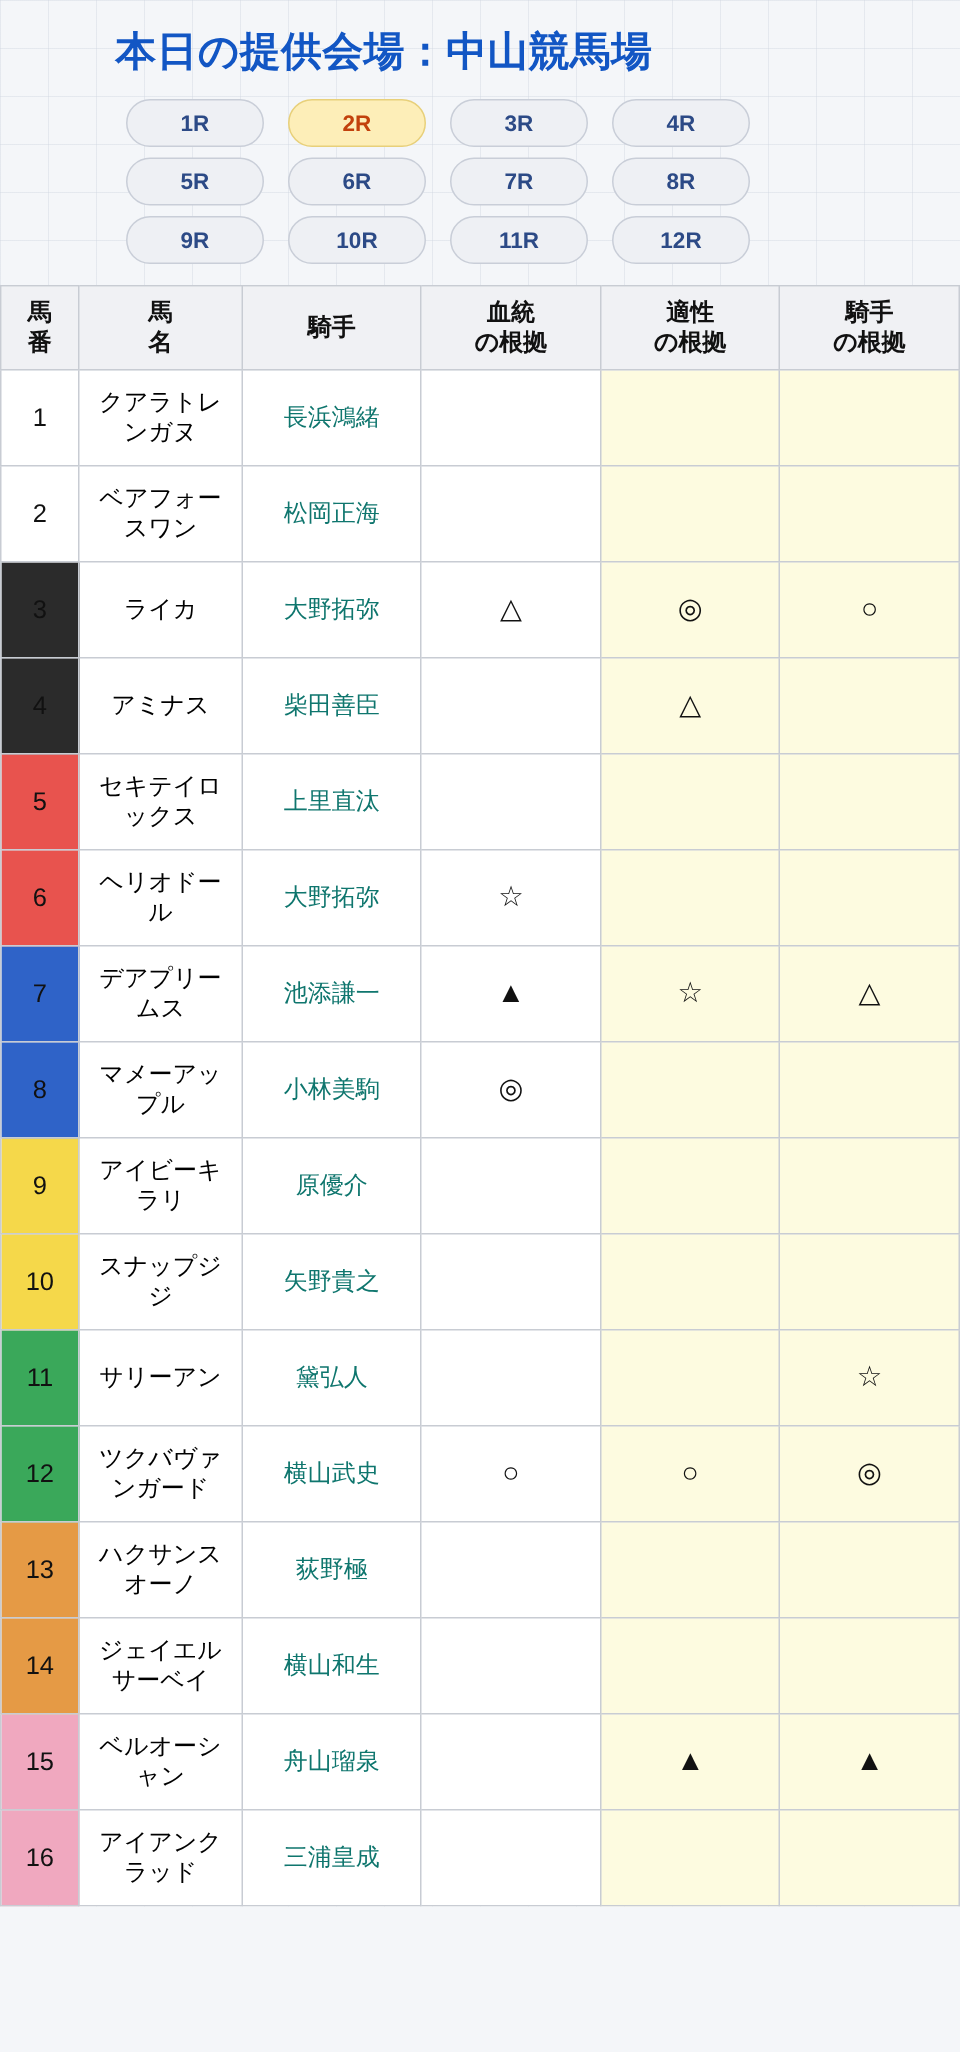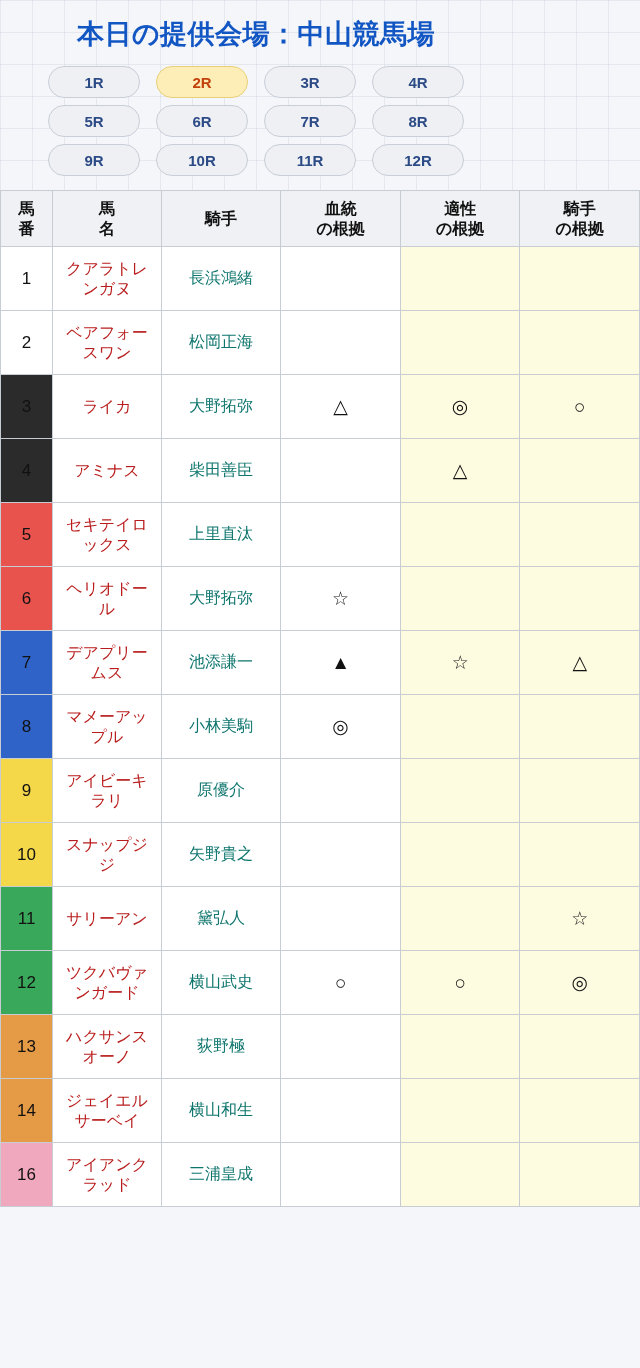--- a/index.html
+++ b/index.html
@@ -23,21 +23,21 @@
     font-size: 27px;
     font-weight: bold;
     letter-spacing: 0.5px;
     padding: 16px 0 14px 0;
     margin: 0;
   }
 
   .race-tabs {
     display: flex;
     flex-wrap: wrap;
-    justify-content: center;
+    justify-content: flex-end;
     gap: 7px 16px;
     padding: 0 12px 14px 12px;
   }
   .race-tab {
     width: 92px;
     height: 32px;
     border-radius: 16px;
     background: #eef0f4;
     border: 1px solid #c9ced8;
     color: #2c4a86;
@@ -94,21 +94,21 @@
   td.num {
     font-size: 17px;
     font-weight: normal;
     color: #111;
   }
   td.name {
     font-size: 16px;
     line-height: 1.25;
     padding: 6px 5px;
     word-break: break-all;
-    color: #b91c1c;
+    color: #000000;
   }
   td.jockey {
     font-size: 16px;
     color: #0f766e;
     padding: 4px 2px;
   }
   td.mark {
     font-size: 19px;
     color: #111;
     height: 64px;
@@ -291,20 +291,28 @@
         </tr>
         <tr>
           <td class="num f7">14</td>
           <td class="name">ジェイエルサーベイ</td>
           <td class="jockey">横山和生</td>
           <td class="mark"></td>
           <td class="mark tint"></td>
           <td class="mark tint"></td>
         </tr>
         <tr>
+          <td class="num f8">15</td>
+          <td class="name">ベルオーシャン</td>
+          <td class="jockey">舟山瑠泉</td>
+          <td class="mark"></td>
+          <td class="mark tint">▲</td>
+          <td class="mark tint">▲</td>
+        </tr>
+        <tr>
           <td class="num f8">16</td>
           <td class="name">アイアンクラッド</td>
           <td class="jockey">三浦皇成</td>
           <td class="mark"></td>
           <td class="mark tint"></td>
           <td class="mark tint"></td>
         </tr>
       </tbody>
   </table>
 

